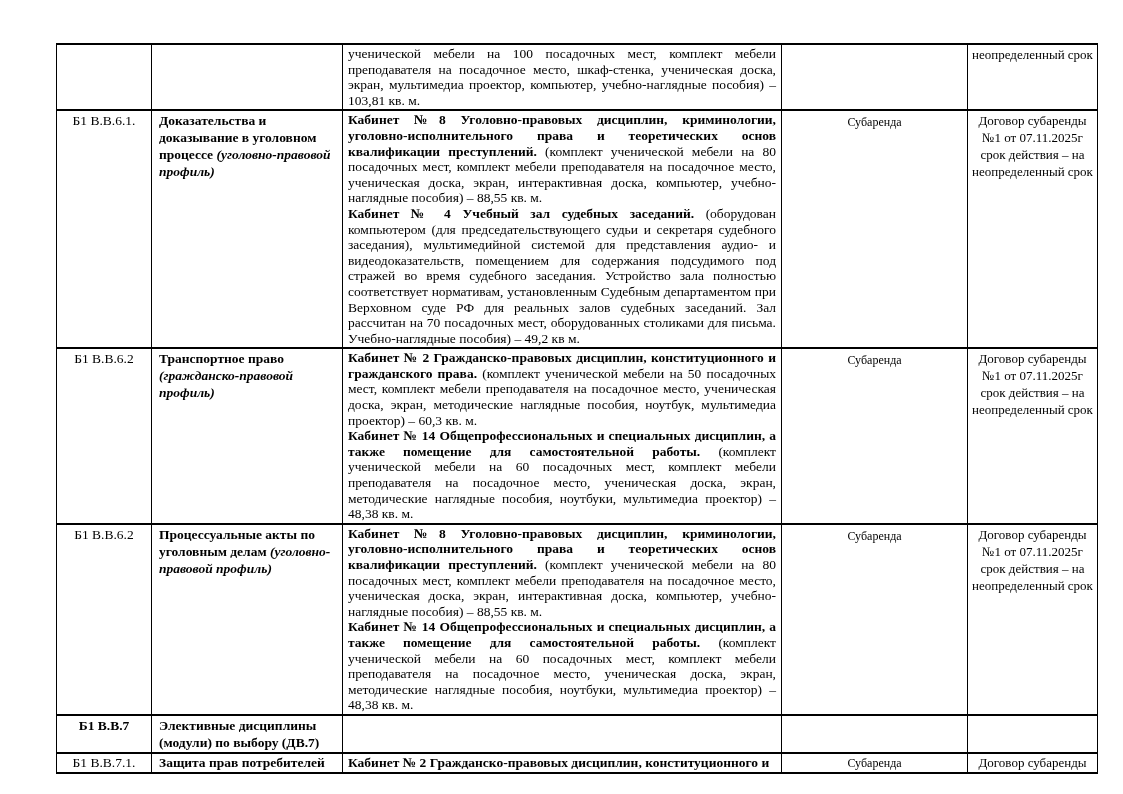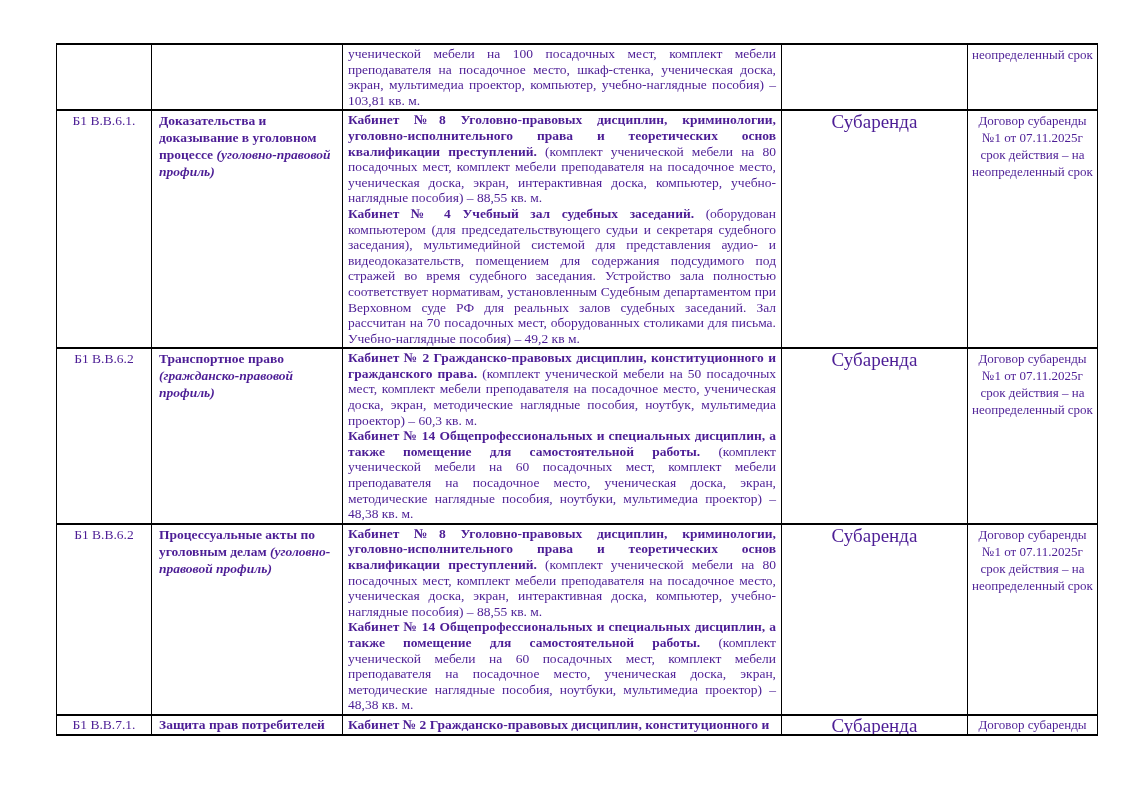--- a/index.html
+++ b/index.html
@@ -1,18 +1,18 @@
 <!DOCTYPE html>
 <html><head>
 <meta charset="utf-8">
 <style>
   html,body{margin:0;padding:0;background:#ffffff;}
   .page{
     position:relative;width:1123px;height:794px;background:#ffffff;overflow:hidden;
-    color:#4c1d95;font-family:"Liberation Serif","DejaVu Serif",serif;
+    color:#000000;font-family:"Liberation Serif","DejaVu Serif",serif;
   }
   .facilities-table{
     position:absolute;left:56px;top:43px;width:1041px;
     border-collapse:collapse;table-layout:fixed;
   }
   .col-code{width:95px;}
   .col-discipline{width:191px;}
   .col-rooms{width:439px;}
   .col-lease{width:186px;}
   .col-contract{width:130px;}
@@ -29,21 +29,21 @@
     border-left:1px solid #000;border-right:1px solid #000;
     vertical-align:top;padding:1px 4px;overflow:hidden;
   }
   .cell-code{font-size:13.5px;text-align:center;line-height:17px;}
   .cell-code.bold{font-weight:bold;}
   .cell-discipline{font-size:13.5px;font-weight:bold;line-height:17px;padding:1px 7px;}
   .disc-note{font-style:italic;}
   .cell-rooms{font-size:13.5px;line-height:15.6px;padding:1px 5px;}
   .room-para{margin:0;text-align:justify;}
   .room-title{font-weight:bold;}
-  .cell-lease{font-size:19px;text-align:center;line-height:18px;padding-top:2px;}
+  .cell-lease{font-size:12px;text-align:center;line-height:18px;padding-top:2px;}
   .cell-contract{font-size:13px;text-align:center;line-height:17px;padding:1px 3px;margin-top:29px;}
   .r5 .cell{line-height:15px;}
 </style>
 </head>
 <body>
 
 <div class="page">
   <table class="facilities-table">
     <colgroup>
       <col class="col-code">
@@ -85,20 +85,27 @@
         <tr class="row r3">
           <td class="cell cell-code">Б1 В.В.6.2</td>
           <td class="cell cell-discipline"><span class="disc-name">Процессуальные акты по уголовным делам</span> <span class="disc-note">(уголовно-правовой профиль)</span></td>
           <td class="cell cell-rooms">
             <p class="room-para"><span class="room-title">Кабинет №8 Уголовно-правовых дисциплин, криминологии, уголовно-исполнительного права и теоретических основ квалификации преступлений.</span> <span class="room-body">(комплект ученической мебели на 80 посадочных мест, комплект мебели преподавателя на посадочное место, ученическая доска, экран, интерактивная доска,  компьютер, учебно-наглядные пособия) – 88,55 кв. м.</span></p>
             <p class="room-para"><span class="room-title">Кабинет № 14  Общепрофессиональных и специальных дисциплин, а также помещение для самостоятельной работы.</span> <span class="room-body">(комплект ученической мебели на 60 посадочных мест, комплект мебели преподавателя на посадочное место, ученическая доска, экран, методические наглядные пособия, ноутбуки, мультимедиа проектор) – 48,38 кв. м.</span></p>
           </td>
           <td class="cell cell-lease">Субаренда</td>
           <td class="cell cell-contract">Договор субаренды №1 от 07.11.2025г срок действия – на неопределенный срок</td>
         </tr>
+        <tr class="row r4">
+          <td class="cell cell-code bold">Б1 В.В.7</td>
+          <td class="cell cell-discipline"><span class="disc-name">Элективные дисциплины (модули) по выбору (ДВ.7)</span></td>
+          <td class="cell cell-rooms"></td>
+          <td class="cell cell-lease"></td>
+          <td class="cell cell-contract"></td>
+        </tr>
         <tr class="row r5">
           <td class="cell cell-code">Б1 В.В.7.1.</td>
           <td class="cell cell-discipline"><span class="disc-name">Защита прав потребителей</span></td>
           <td class="cell cell-rooms">
             <p class="room-para"><span class="room-title">Кабинет № 2 Гражданско-правовых дисциплин, конституционного и</span></p>
           </td>
           <td class="cell cell-lease">Субаренда</td>
           <td class="cell cell-contract">Договор субаренды</td>
         </tr>
       </tbody>

